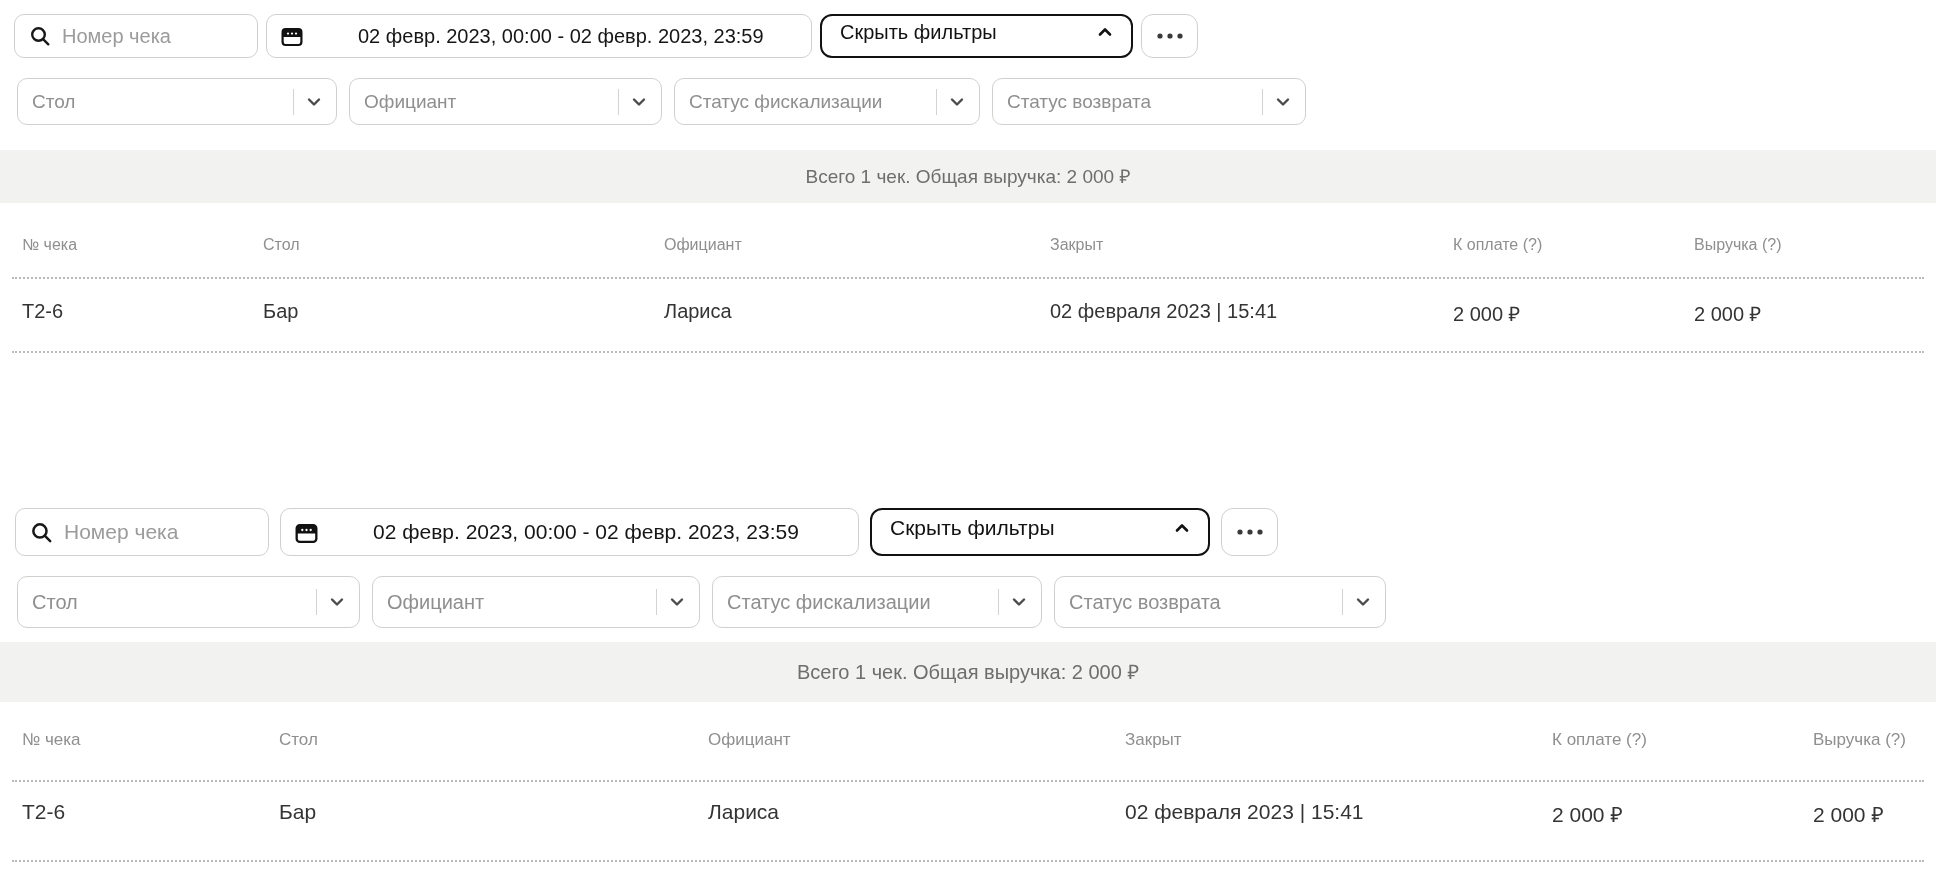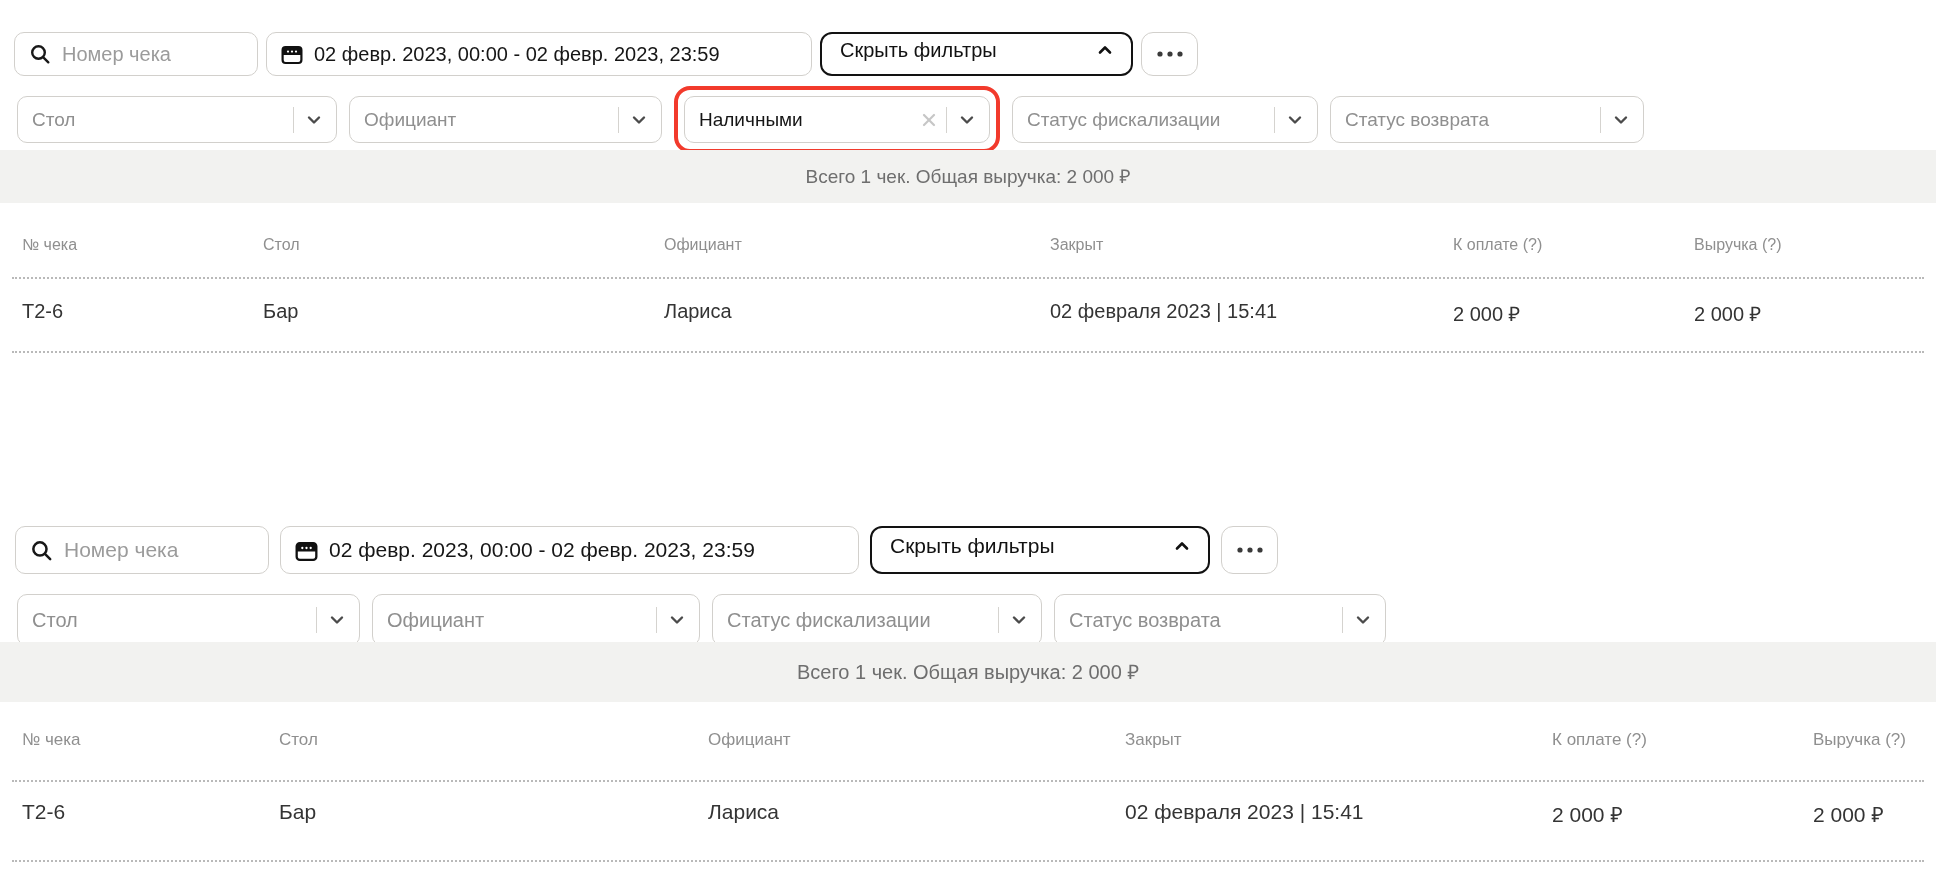--- a/index.html
+++ b/index.html
@@ -4,41 +4,41 @@
 <style>
   html,body{margin:0;padding:0;}
   body{
     width:1936px;height:886px;background:#ffffff;overflow:hidden;position:relative;
     font-family:"Liberation Sans", sans-serif;color:#1f1f1f;
   }
   section{position:absolute;left:0;width:1936px;}
   .s1{top:0;height:440px;}
   .s2{top:494px;height:392px;}
 
-  .row{position:absolute;display:flex;align-items:center;margin-top:18px;}
+  .row{position:absolute;display:flex;align-items:center;}
   .s1 .row1{top:14px;left:14px;gap:8px;height:44px;font-size:20px;}
   .s2 .row1{top:14px;left:15px;gap:11px;height:48px;font-size:21px;}
   .s1 .row2{top:68px;left:17px;gap:12px;height:67px;font-size:19px;}
   .s2 .row2{top:72px;left:17px;gap:12px;height:72px;font-size:20px;}
 
   .ctl{
     display:flex;align-items:center;box-sizing:border-box;background:#fff;
     border:1.5px solid #d2d0cc;border-radius:10px;height:100%;
   }
   .s1 .row2 .ctl{height:47px;}
   .s2 .row2 .ctl{height:52px;}
 
   .search-box input{
     border:none;outline:none;flex:1;min-width:0;background:transparent;
     font:inherit;color:#1f1f1f;padding:0;
   }
   .search-box input::placeholder{color:#9b9b9b;opacity:1;}
   .icon-left{margin:0 11px 0 14px;display:flex;align-items:center;flex:none;}
 
-  .date-btn{cursor:pointer;}
+  .date-btn{cursor:pointer;gap:44px;}
   .date-btn .date-text{white-space:nowrap;padding-right:16px;color:#161616;}
 
   .hide-btn{
     border:2px solid #121212;border-radius:12px;padding:0 16px 8px 18px;
     justify-content:space-between;cursor:pointer;color:#121212;
   }
   .more-btn{
     border:1.5px solid #d2d0cc;border-radius:12px;justify-content:center;cursor:pointer;
   }
   .s1 .more-btn{width:57px;}
@@ -139,37 +139,20 @@
     <div class="ctl dd" style="width:313px;">
       <span class="lbl placeholder">Официант</span>
       <span class="vdiv"></span>
       <span>
         <svg width="20" height="20" viewBox="0 0 20 20">
             <polyline points="5,7.5 10,12.5 15,7.5" fill="none" stroke="#4b4b4b" stroke-width="2.4" stroke-linecap="round" stroke-linejoin="round"></polyline>
           </svg>
       </span>
     </div>
 
-    <div class="hl-wrap">
-      <div class="ctl dd" style="width:306px;height:47px;">
-        <span class="lbl value">Наличными</span>
-        <span class="clear-x">
-          <svg width="18" height="18" viewBox="0 0 18 18">
-              <line x1="4" y1="4" x2="14" y2="14" stroke="#c6c6c6" stroke-width="2.2" stroke-linecap="round"></line>
-              <line x1="14" y1="4" x2="4" y2="14" stroke="#c6c6c6" stroke-width="2.2" stroke-linecap="round"></line>
-            </svg>
-        </span>
-        <span class="vdiv"></span>
-        <span>
-          <svg width="20" height="20" viewBox="0 0 20 20">
-              <polyline points="5,7.5 10,12.5 15,7.5" fill="none" stroke="#4b4b4b" stroke-width="2.4" stroke-linecap="round" stroke-linejoin="round"></polyline>
-            </svg>
-        </span>
-      </div>
-    </div>
 
     <div class="ctl dd" style="width:306px;">
       <span class="lbl placeholder">Статус фискализации</span>
       <span class="vdiv"></span>
       <span>
         <svg width="20" height="20" viewBox="0 0 20 20">
             <polyline points="5,7.5 10,12.5 15,7.5" fill="none" stroke="#4b4b4b" stroke-width="2.4" stroke-linecap="round" stroke-linejoin="round"></polyline>
           </svg>
       </span>
     </div>

